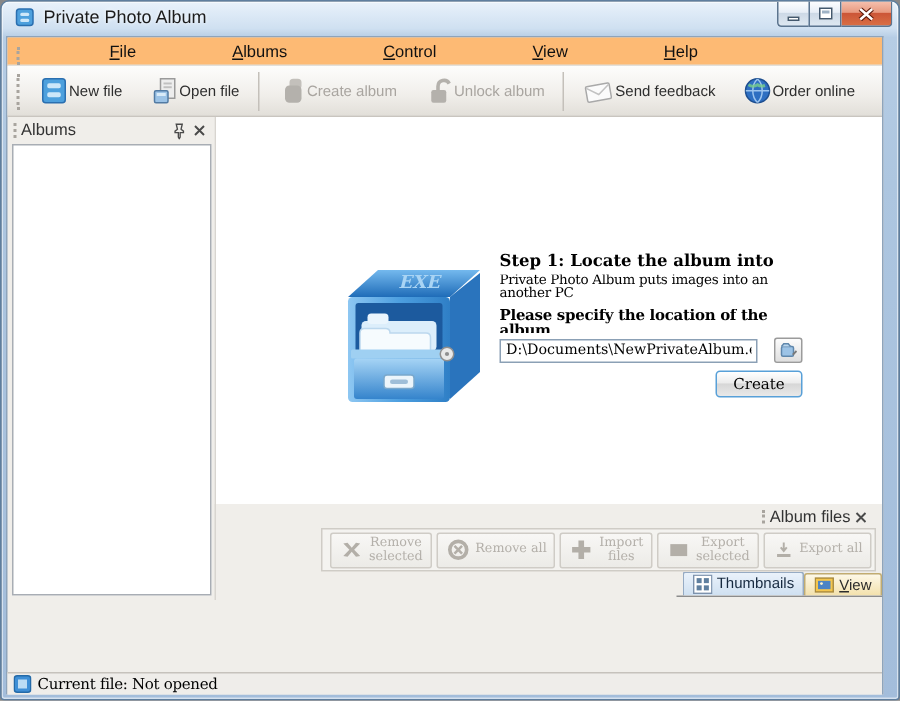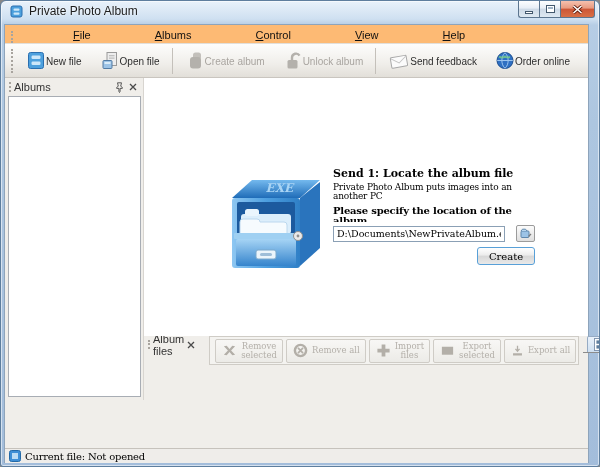--- a/index.html
+++ b/index.html
@@ -72,21 +72,21 @@
   .wz-path { width:172px; height:16px; border:1px solid #8ba0b5; font-family:"DejaVu Serif","Liberation Serif",serif;
     font-size:9.5px; padding:1px 3px; color:#000; background:#fff; }
   .browse-btn { width:19px; height:17px; margin-left:11px; border:1px solid #9b9b9b; border-radius:2px;
     background:linear-gradient(180deg,#fcfcfc,#dfdfdf); display:flex; align-items:center; justify-content:center; }
   .wz-create-row { display:flex; justify-content:flex-end; padding-right:2px; }
   .create-btn { width:58px; height:18px; border:1px solid #58a0d8; border-radius:3px;
     background:linear-gradient(180deg,#ffffff 0%,#ececec 45%,#d7d7d7 50%,#e9e9e9 100%);
     font-family:"DejaVu Serif","Liberation Serif",serif; font-size:10px; font-weight:normal; color:#000; }
 
   
-  .album-files { height:64px; display:flex; flex-direction:row; border-left:1px solid #d8d5d0; }
+  .album-files { height:64px; display:flex; flex-direction:column; border-left:1px solid #d8d5d0;align-items:flex-end; }
   .af-header { height:16px; display:flex; align-items:center; font-size:11px; color:#333; padding:1px 8px 0 3px; }
   .af-header .grip { height:9px; margin:0 3px 0 1px; }
   .af-box { height:29px; margin:0 4px; border:1px solid #cfccc6; background:#f4f3f0;
     display:flex; align-items:center; padding:0 2px; }
   .af-btn { height:24px; display:flex; align-items:center; border:1px solid #cfccc6; border-radius:2px;
     background:linear-gradient(180deg,#f8f7f5,#ecebe7); margin-left:3px; padding:0 5px; }
   .af-btn svg { flex:none; margin-right:3px; }
   .af-label { font-family:"DejaVu Serif","Liberation Serif",serif; font-size:8.5px; line-height:9px;
     color:#b4b0aa; text-align:center; white-space:nowrap; }
   .af-tabs { height:17px; display:flex; align-items:flex-end; padding-left:4px; border-bottom:1px solid #8c8c8c; }
@@ -267,21 +267,21 @@
               <path d="M14 60 V48 q0-3 3-3 h14 q3 0 3 3 h24 q3 0 3 3 v9 z" fill="#f6fbfe" stroke="#bcd8ee"></path>
               <rect x="8" y="59" width="64" height="6" rx="1" fill="#9fd0f2"></rect>
               <rect x="10" y="65" width="60" height="27" rx="2" fill="url(#drawerFront)"></rect>
               <rect x="30" y="76" width="20" height="9" rx="2" fill="#ecf5fb" stroke="#7aa8cc"></rect>
               <rect x="34" y="79" width="12" height="3" rx="1.5" fill="#9fbed8"></rect>
               <circle cx="72" cy="62" r="4.5" fill="#e9e9e9" stroke="#8f8f8f"></circle>
               <circle cx="72" cy="62" r="1.4" fill="#8f8f8f"></circle>
             </svg>
 
             <div class="wizard-text">
-              <div class="wz-step">Send 1: Locate the album file</div>
+              <div class="wz-step">Step 1: Locate the album into</div>
               <div class="wz-desc">
                 <div>Private Photo Album puts images into an</div>
                 <div>another PC</div>
               </div>
               <div class="wz-prompt">
                 <div>Please specify the location of the album</div>
 
               </div>
               <div class="wz-input-row">
                 <input class="wz-path" type="text" value="D:\Documents\NewPrivateAlbum.exe" style="">

